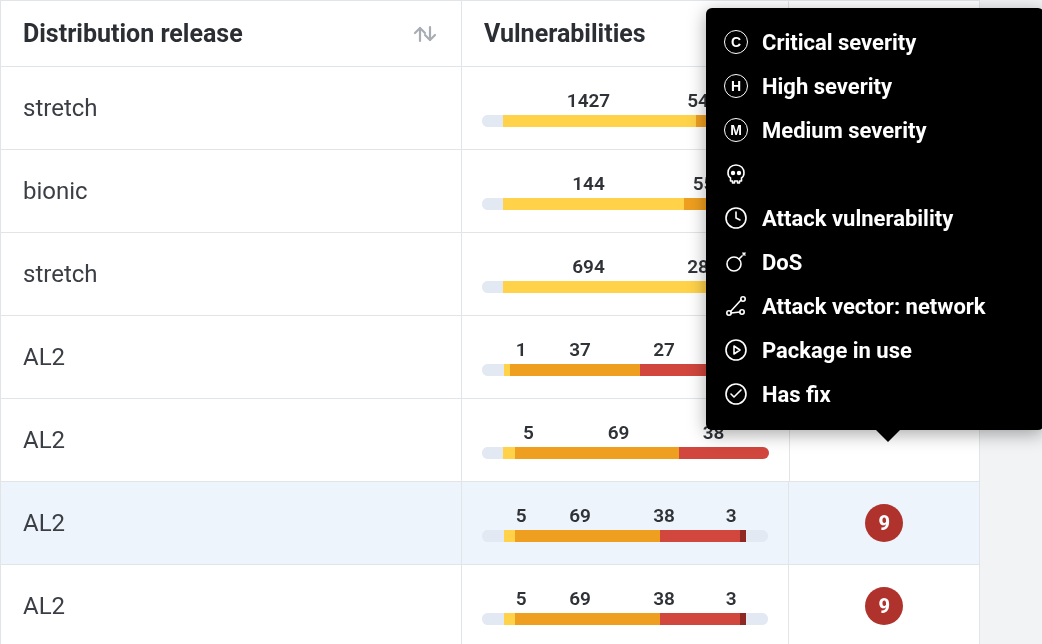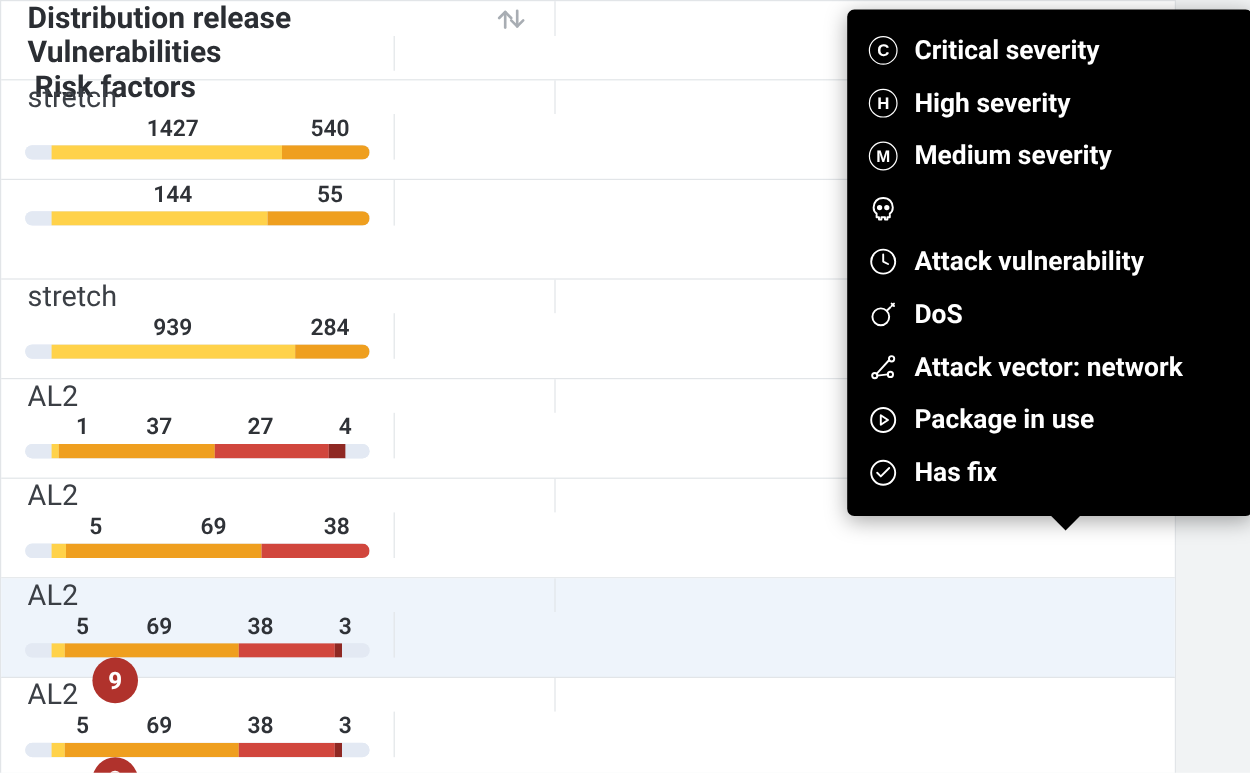--- a/index.html
+++ b/index.html
@@ -17,40 +17,39 @@
     position: absolute;
     left: 0; top: 0;
     width: 980px;
     background: #fff;
     border: 1px solid #e2e5e8;
     border-bottom: none;
   }
   .thead, .row {
     display: flex;
     border-bottom: 1px solid #e2e5e8;
-    flex-direction: column;
   }
   .thead { height: 66px; }
   .row { height: 83px; }
   .row.highlight { background: #eef4fb; }
   .cell {
     border-right: 1px solid #e2e5e8;
     display: flex;
     align-items: center;
     padding: 0 22px;
   }
   .cell.dist { width: 462px; font-size: 24px; color: #3b3f45; font-weight: 400; }
   .cell.vuln { width: 328px; padding: 0; flex-direction: column; align-items: stretch; justify-content: center; }
   .cell.risk { width: 190px; border-right: none; justify-content: center; }
   .thead .cell { font-size: 25px; font-weight: 700; color: #2b2e33; }
   .thead .cell.dist { justify-content: space-between; }
   .sort-icon { color: #a8adb3; display: inline-flex; }
   .thead .cell.vuln { flex-direction: row; align-items: center; padding: 0 22px; justify-content: flex-start; }
 
-  .vuln-labels { display: flex; gap: 16px; padding: 0 20px 3px 20px; font-size: 19px; font-weight: 600; color: #2f3237; height: 26px; align-items: flex-end; }
+  .vuln-labels { display: flex; gap: 0; padding: 0 20px 3px 20px; font-size: 19px; font-weight: 600; color: #2f3237; height: 26px; align-items: flex-end; }
   .vuln-labels span { text-align: center; }
   .vuln-bar { height: 12px; margin: 0 20px; border-radius: 6px; background: #e3e9f3; display: flex; overflow: hidden; }
   .seg { height: 100%; }
   .c-low { background: #ffd24a; }
   .c-med { background: #ef9f1f; }
   .c-high { background: #d1463d; }
   .c-crit { background: #8f2823; }
   .c-pad { background: #e3e9f3; }
 
   .risk-badge {
@@ -120,40 +119,41 @@
           </div>
           <div class="vuln-bar">
             <div class="seg c-pad" style="width: 22px;"></div>
             <div class="seg c-low" style="width: 193px;"></div>
             <div class="seg c-med" style="width: 73px;"></div>
           </div>
         </div>
         <div class="cell risk"></div>
       </div>
       <div class="row">
+        <div class="cell dist">bionic</div>
         <div class="cell vuln">
           <div class="vuln-labels">
             <span style="width: 22px;"></span>
             <span style="width: 170px;">144</span>
             <span style="width: 60px;">55</span>
           </div>
           <div class="vuln-bar">
             <div class="seg c-pad" style="width: 22px;"></div>
             <div class="seg c-low" style="width: 181px;"></div>
             <div class="seg c-med" style="width: 85px;"></div>
           </div>
         </div>
         <div class="cell risk"></div>
       </div>
       <div class="row">
         <div class="cell dist">stretch</div>
         <div class="cell vuln">
           <div class="vuln-labels">
             <span style="width: 22px;"></span>
-            <span style="width: 170px;">939</span>
+            <span style="width: 170px;">694</span>
             <span style="width: 60px;">284</span>
           </div>
           <div class="vuln-bar">
             <div class="seg c-pad" style="width: 22px;"></div>
             <div class="seg c-low" style="width: 204px;"></div>
             <div class="seg c-med" style="width: 62px;"></div>
           </div>
         </div>
         <div class="cell risk"></div>
       </div>

